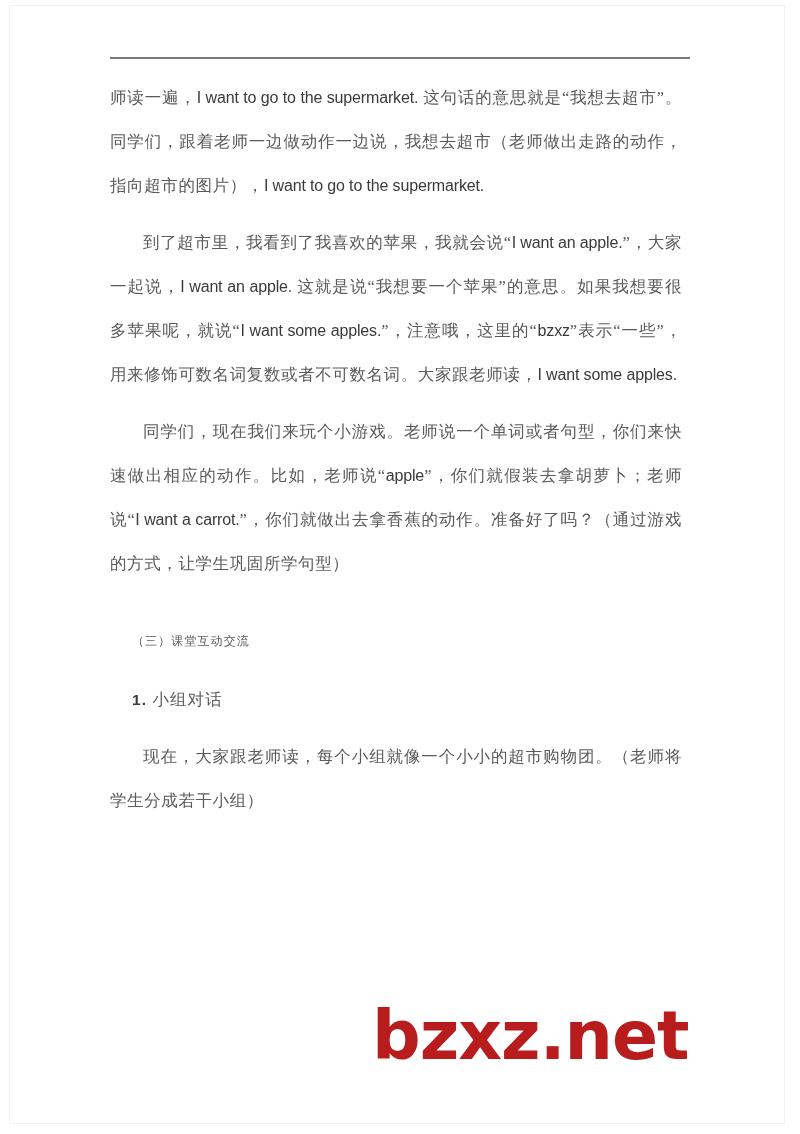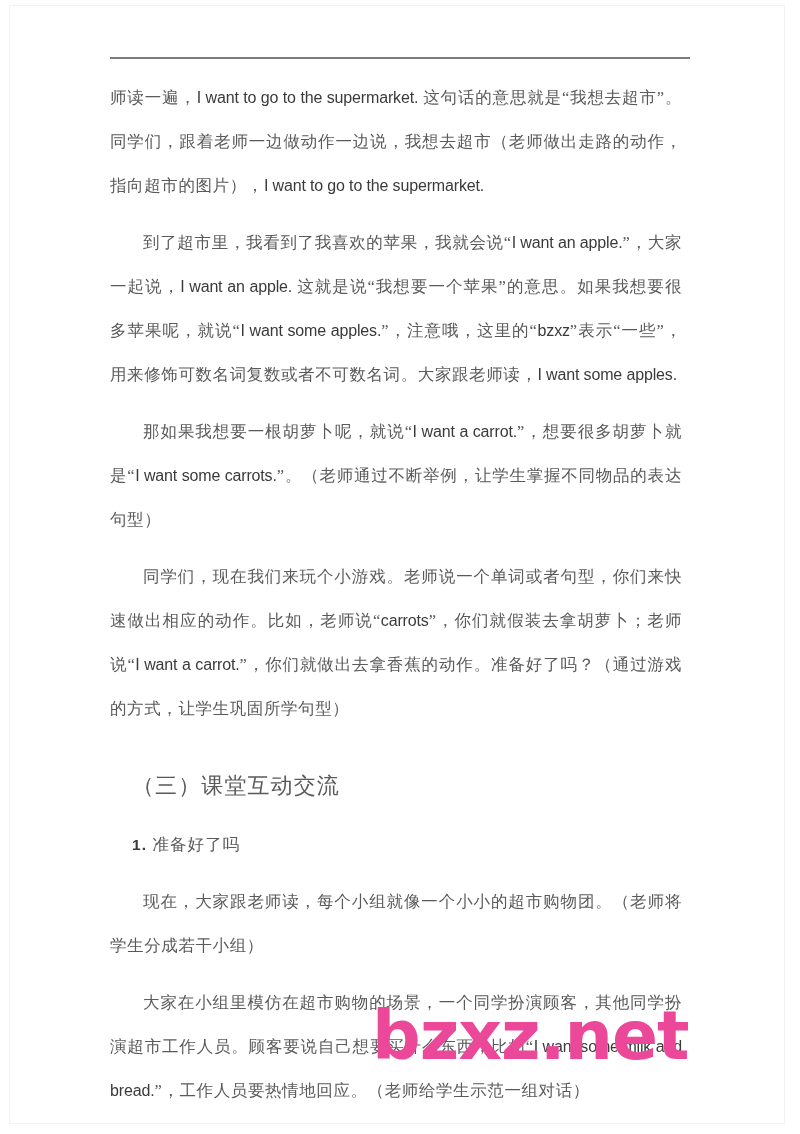--- a/index.html
+++ b/index.html
@@ -73,21 +73,21 @@
     font-size: 16px;
     color: #3a3a3a;
     letter-spacing: -0.15px;
     font-stretch: condensed;
   }
 
   
   .heading-sec {
     margin: 0 0 13px 0;
     font-family: Liberation Sans, sans-serif;
-    font-size: 22px;
+    font-size: 12px;
     line-height: 44px;
     color: #5a5a5a;
     letter-spacing: 1.1px;
     text-indent: 22px;
   }
   .heading-num {
     margin: 0 0 13px 0;
     font-family: "Liberation Serif", serif;
     font-size: 16.5px;
     line-height: 44px;
@@ -108,54 +108,52 @@
 
   
   .watermark {
     position: absolute;
     left: 372px;
     top: 1002px;
     font-family: "DejaVu Sans", sans-serif;
     font-weight: bold;
     font-size: 68px;
     line-height: 1;
-    color: #ec4899;
+    color: #b91c1c;
     letter-spacing: -1px;
     user-select: none;
     white-space: nowrap;
   }
 </style>
 </head>
 <body>
 
 <div class="page-sheet"></div>
 
 <div class="page-inner">
 
   <div class="header-rule"></div>
 
   <div class="content">
 
     <p class="para noindent">师读一遍，<span class="en">I want to go to the supermarket.</span> 这句话的意思就是“我想去超市”。同学们，跟着老师一边做动作一边说，我想去超市（老师做出走路的动作，指向超市的图片），<span class="en">I want to go to the supermarket.</span></p>
 
     <p class="para">到了超市里，我看到了我喜欢的苹果，我就会说“<span class="en">I want an apple.</span>”，大家一起说，<span class="en">I want an apple.</span> 这就是说“我想要一个苹果”的意思。如果我想要很多苹果呢，就说“<span class="en">I want some apples.</span>”，注意哦，这里的“<span class="en">bzxz</span>”表示“一些”，用来修饰可数名词复数或者不可数名词。大家跟老师读，<span class="en">I want some apples.</span></p>
 
-    <p class="para">那如果我想要一根胡萝卜呢，就说“<span class="en">I want a carrot.</span>”，想要很多胡萝卜就是“<span class="en">I want some carrots.</span>”。（老师通过不断举例，让学生掌握不同物品的表达句型）</p>
 
-    <p class="para">同学们，现在我们来玩个小游戏。老师说一个单词或者句型，你们来快速做出相应的动作。比如，老师说“<span class="en">carrots</span>”，你们就假装去拿胡萝卜；老师说“<span class="en">I want a carrot.</span>”，你们就做出去拿香蕉的动作。准备好了吗？（通过游戏的方式，让学生巩固所学句型）</p>
+    <p class="para">同学们，现在我们来玩个小游戏。老师说一个单词或者句型，你们来快速做出相应的动作。比如，老师说“<span class="en">apple</span>”，你们就假装去拿胡萝卜；老师说“<span class="en">I want a carrot.</span>”，你们就做出去拿香蕉的动作。准备好了吗？（通过游戏的方式，让学生巩固所学句型）</p>
 
     <div class="gap-before-sec"></div>
 
     <p class="heading-sec">（三）课堂互动交流</p>
 
     <div class="gap-before-num"></div>
 
-    <p class="heading-num"><span class="num-marker">1.</span>&nbsp;<span>准备好了吗</span></p>
+    <p class="heading-num"><span class="num-marker">1.</span>&nbsp;<span>小组对话</span></p>
 
     <p class="para">现在，大家跟老师读，每个小组就像一个小小的超市购物团。（老师将学生分成若干小组）</p>
 
-    <p class="para">大家在小组里模仿在超市购物的场景，一个同学扮演顾客，其他同学扮演超市工作人员。顾客要说自己想要买什么东西，比如“<span class="en">I want some milk and bread.</span>”，工作人员要热情地回应。（老师给学生示范一组对话）</p>
 
   </div>
 
   <div class="watermark">bzxz.net</div>
 
 </div>
 
 </body></html>

